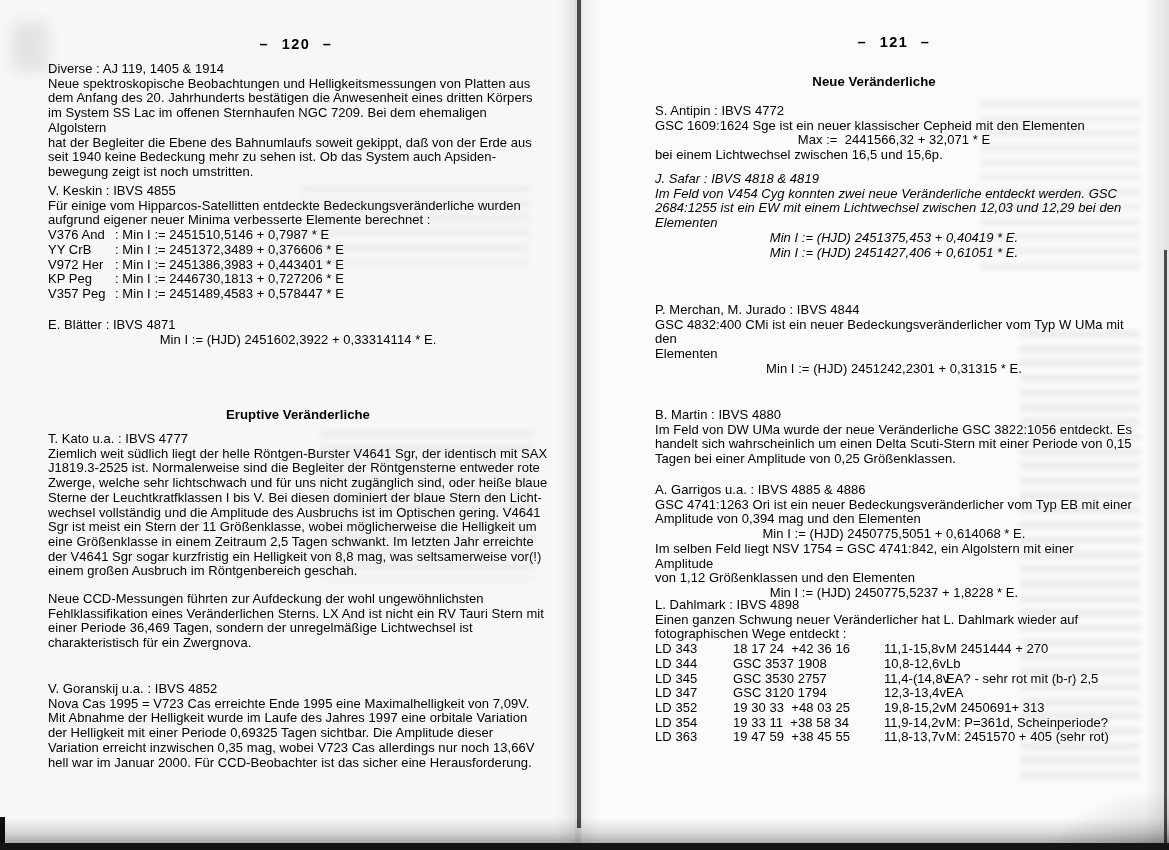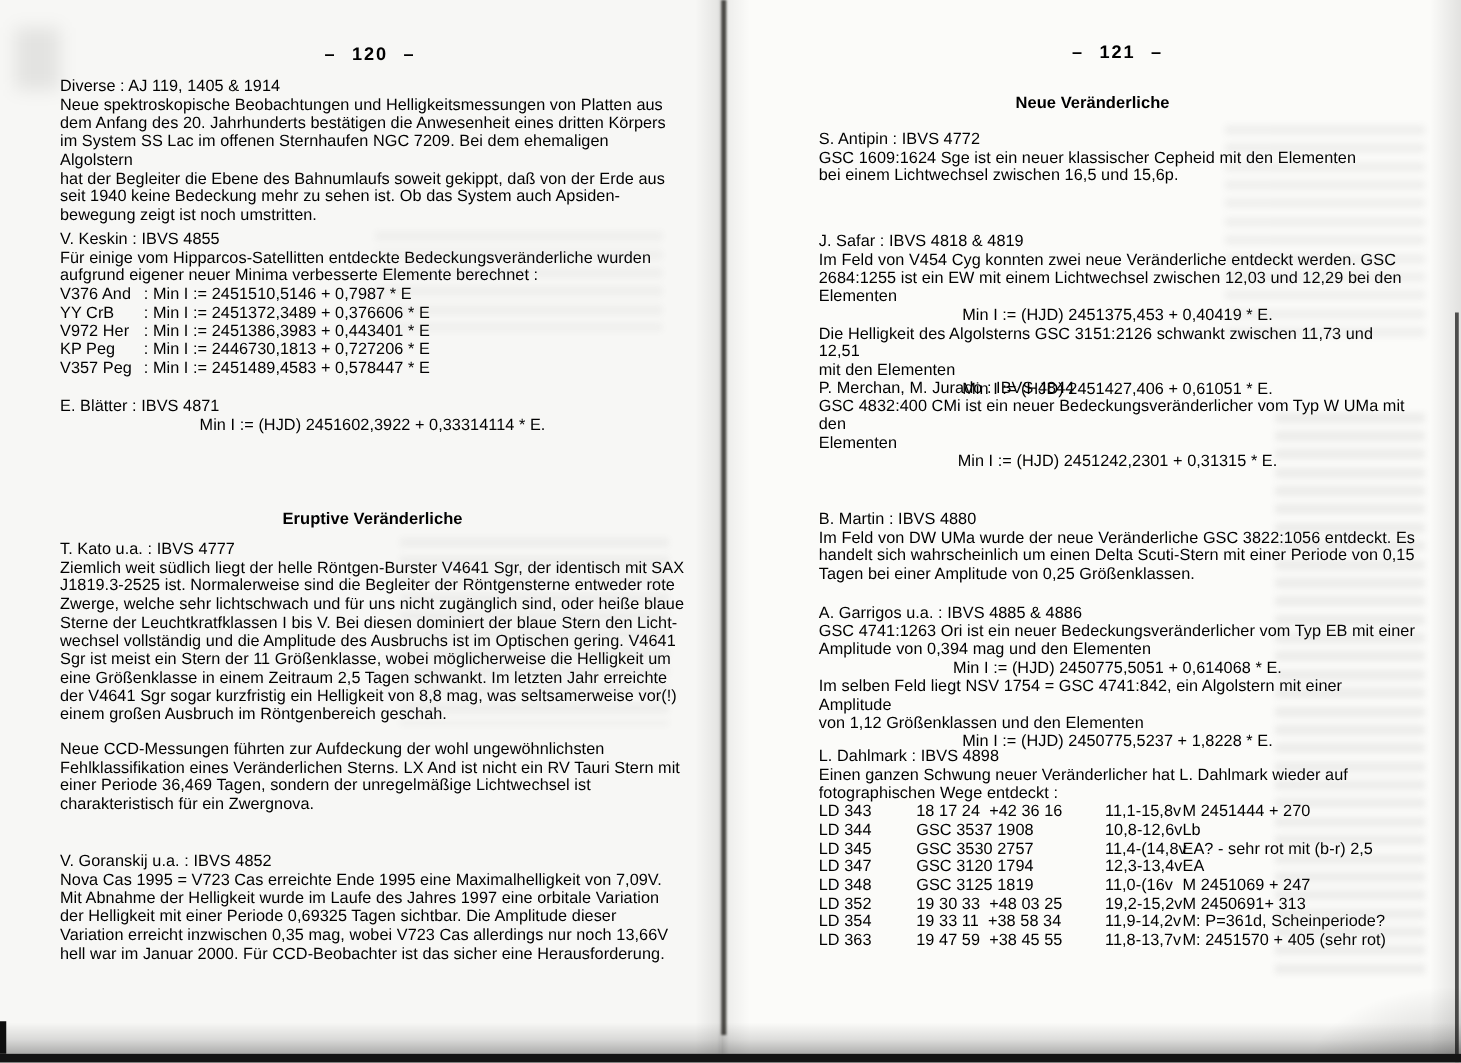--- a/index.html
+++ b/index.html
@@ -128,31 +128,30 @@
 hell war im Januar 2000. Für CCD-Beobachter ist das sicher eine Herausforderung.</div>
   </div>
 
   <div class="sec page-num" style="left:655px;top:35px;width:478px;">– 121 –</div>
 
   <div class="sec center-bold" style="left:635px;top:75px;width:478px;">Neue Veränderliche</div>
 
   <div class="sec" style="left:655px;top:104px;width:478px;">
     <div class="heading-line">S. Antipin : IBVS 4772</div>
     <div class="pre">GSC 1609:1624 Sge ist ein neuer klassischer Cepheid mit den Elementen</div>
+    <div class="formula">Max :=  2441566,32 + 32,071 * E</div>
     <div class="pre">bei einem Lichtwechsel zwischen 16,5 und 15,6p.</div>
   </div>
 
-  <div class="sec" style="left:655px;top:186px;width:478px;">
+  <div class="sec" style="left:655px;top:172px;width:478px;font-style:italic;">
     <div class="heading-line">J. Safar : IBVS 4818 &amp; 4819</div>
     <div class="pre">Im Feld von V454 Cyg konnten zwei neue Veränderliche entdeckt werden. GSC
 2684:1255 ist ein EW mit einem Lichtwechsel zwischen 12,03 und 12,29 bei den
 Elementen</div>
     <div class="formula">Min I := (HJD) 2451375,453 + 0,40419 * E.</div>
-    <div class="pre">Die Helligkeit des Algolsterns GSC 3151:2126 schwankt zwischen 11,73 und 12,51
-mit den Elementen</div>
     <div class="formula">Min I := (HJD) 2451427,406 + 0,61051 * E.</div>
   </div>
 
   <div class="sec" style="left:655px;top:303px;width:478px;">
     <div class="heading-line">P. Merchan, M. Jurado : IBVS 4844</div>
     <div class="pre">GSC 4832:400 CMi ist ein neuer Bedeckungsveränderlicher vom Typ W UMa mit den
 Elementen</div>
     <div class="formula">Min I := (HJD) 2451242,2301 + 0,31315 * E.</div>
   </div>
 
@@ -196,29 +195,23 @@
       <div>11,4-(14,8v</div>
       <div>EA? - sehr rot mit (b-r) 2,5</div>
     </div>
     <div class="ld-row">
       <div>LD 347</div>
       <div>GSC 3120 1794</div>
       <div>12,3-13,4v</div>
       <div>EA</div>
     </div>
     <div class="ld-row">
-      <div>LD 348</div>
-      <div>GSC 3125 1819</div>
-      <div>11,0-(16v</div>
-      <div>M 2451069 + 247</div>
-    </div>
-    <div class="ld-row">
       <div>LD 352</div>
       <div>19 30 33  +48 03 25</div>
-      <div>19,2-15,2v</div>
+      <div>19,8-15,2v</div>
       <div>M 2450691+ 313</div>
     </div>
     <div class="ld-row">
       <div>LD 354</div>
       <div>19 33 11  +38 58 34</div>
       <div>11,9-14,2v</div>
       <div>M: P=361d, Scheinperiode?</div>
     </div>
     <div class="ld-row">
       <div>LD 363</div>

